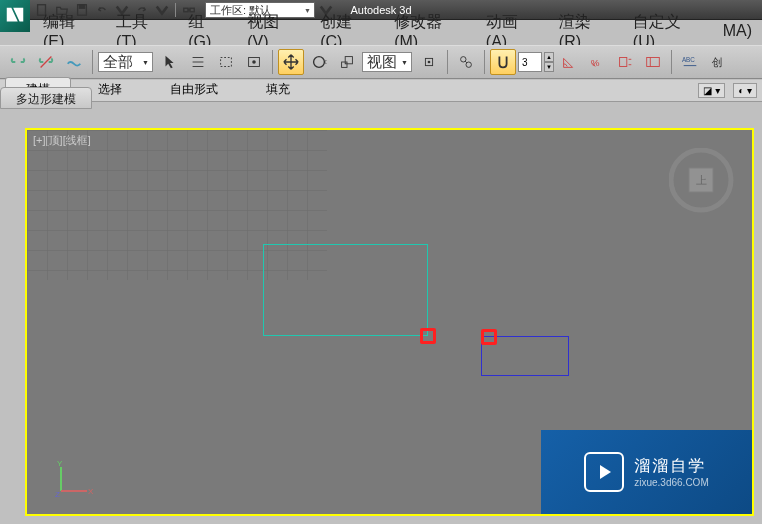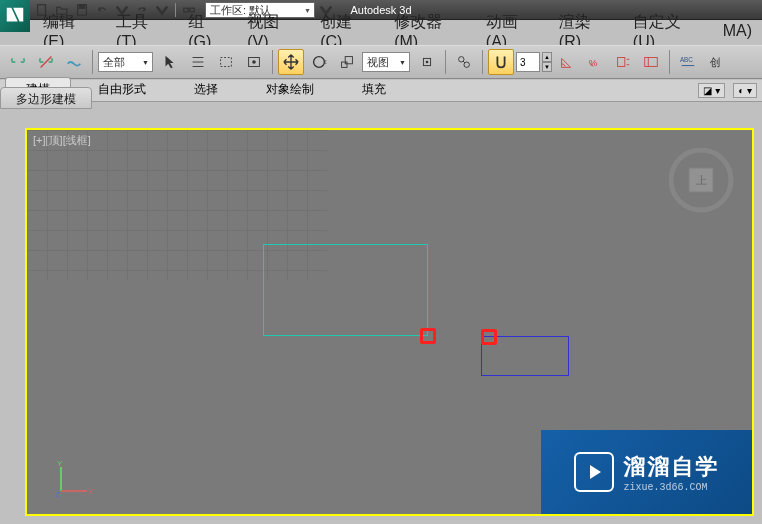--- a/index.html
+++ b/index.html
@@ -18,21 +18,21 @@
     .workspace-selector::after { content: '▼'; position: absolute; right: 3px; font-size: 7px; color: #555; }
     
     .menu-bar { position: absolute; left: 33px; top: 20px; height: 22px; display: flex; align-items: center; font-size: 16px; }
     .menu-item { padding: 2px 10px; cursor: pointer; color: #222; }
     
     .main-toolbar { position: absolute; left: 0; top: 45px; height: 34px; width: 100%; background: linear-gradient(#d0d0d0, #b8b8b8); border-top: 1px solid #ddd; border-bottom: 1px solid #888; display: flex; align-items: center; padding: 0 5px; gap: 2px; }
     .tool-btn { width: 26px; height: 26px; border: 1px solid transparent; display: flex; align-items: center; justify-content: center; cursor: pointer; border-radius: 2px; }
     .tool-btn.active { background: linear-gradient(#fff0b0, #ffd060); border-color: #c09020; }
     .tool-btn svg { width: 18px; height: 18px; }
     .tool-sep { width: 1px; height: 24px; background: #888; margin: 0 3px; }
-    .tool-dropdown { display: inline-flex; align-items: center; border: 1px solid #888; background: #fff; height: 20px; font-size: 11px; min-width: 55px; padding: 0 14px 0 4px; position: relative; color: #333; margin-right: 2px; }
+    .tool-dropdown { display: inline-flex; align-items: center; border: 1px solid #888; background: #fff; height: 20px; font-size: 15px; min-width: 55px; padding: 0 14px 0 4px; position: relative; color: #333; margin-right: 2px; }
     .tool-dropdown::after { content: '▼'; position: absolute; right: 3px; font-size: 7px; }
     .spinner-input { width: 24px; height: 20px; border: 1px solid #888; background: #fff; font-size: 10px; text-align: left; padding-left: 3px; display: flex; align-items: center; }
     .spinner-btns { display: flex; flex-direction: column; width: 10px; height: 20px; }
     .spinner-btns div { height: 10px; background: #ccc; border: 1px solid #888; font-size: 6px; display: flex; align-items: center; justify-content: center; }
     
     .sub-tabs { position: absolute; left: 0; top: 80px; height: 22px; width: 100%; background: #d0d0d0; display: flex; align-items: flex-end; padding: 0 5px; border-bottom: 1px solid #999; font-size: 12px; }
     .sub-tab { padding: 3px 20px; cursor: pointer; border: 1px solid transparent; border-bottom: none; margin-right: 6px; }
     .sub-tab.active { background: #e8e8e8; border-color: #999; border-radius: 3px 3px 0 0; }
     .sub-tab-spacer { flex: 1; }
     .sub-tab-right { display: flex; align-items: center; gap: 8px; padding-bottom: 3px; }
@@ -52,22 +52,22 @@
     .marker1 { left: 393px; top: 198px; }
     .marker2 { left: 454px; top: 199px; }
     
     .axis-gizmo { position: absolute; left: 26px; bottom: 15px; width: 40px; height: 40px; }
     
     .viewcube { position: absolute; right: 18px; top: 18px; width: 65px; height: 65px; }
     
     .watermark { position: absolute; right: 0; bottom: 0; width: 211px; height: 84px; background: linear-gradient(135deg, #1560a8, #0d4a85); display: flex; align-items: center; justify-content: center; gap: 10px; color: #fff; }
     .watermark-icon { width: 40px; height: 40px; border: 2px solid #fff; border-radius: 6px; display: flex; align-items: center; justify-content: center; }
     .watermark-text { display: flex; flex-direction: column; }
-    .watermark-title { font-size: 22px; font-weight: bold; letter-spacing: 2px; }
-    .watermark-sub { font-size: 10px; color: rgba(255,255,255,0.7); font-family: Liberation Mono, monospace; }
+    .watermark-title { font-size: 16px; font-weight: normal; letter-spacing: 2px; }
+    .watermark-sub { font-size: 10px; color: rgba(255,255,255,0.7); }
   </style>
 </head>
 <body>
 
 <div class="title-bar">
   <span>Autodesk 3d</span>
 </div>
 
 <div class="app-logo">
   <svg viewBox="0 0 24 24">
@@ -270,23 +270,22 @@
     </div>
   <div class="tool-btn">
       <svg viewBox="0 0 20 20">
         <text x="3" y="14" font-size="12" fill="#333">创</text>
       </svg>
     </div>
 </div>
 
 <div class="sub-tabs">
   <div class="sub-tab active">建模</div>
+  <div class="sub-tab">选择</div>
   <div class="sub-tab">自由形式</div>
-  <div class="sub-tab">选择</div>
-  <div class="sub-tab">对象绘制</div>
   <div class="sub-tab">填充</div>
   <div class="sub-tab-spacer"></div>
   <div class="sub-tab-right">
     <div class="small-btn">◪ ▾</div>
     <div class="small-btn">◐ ▾</div>
   </div>
 </div>
 
 <div class="panel-tab">多边形建模</div>
 

